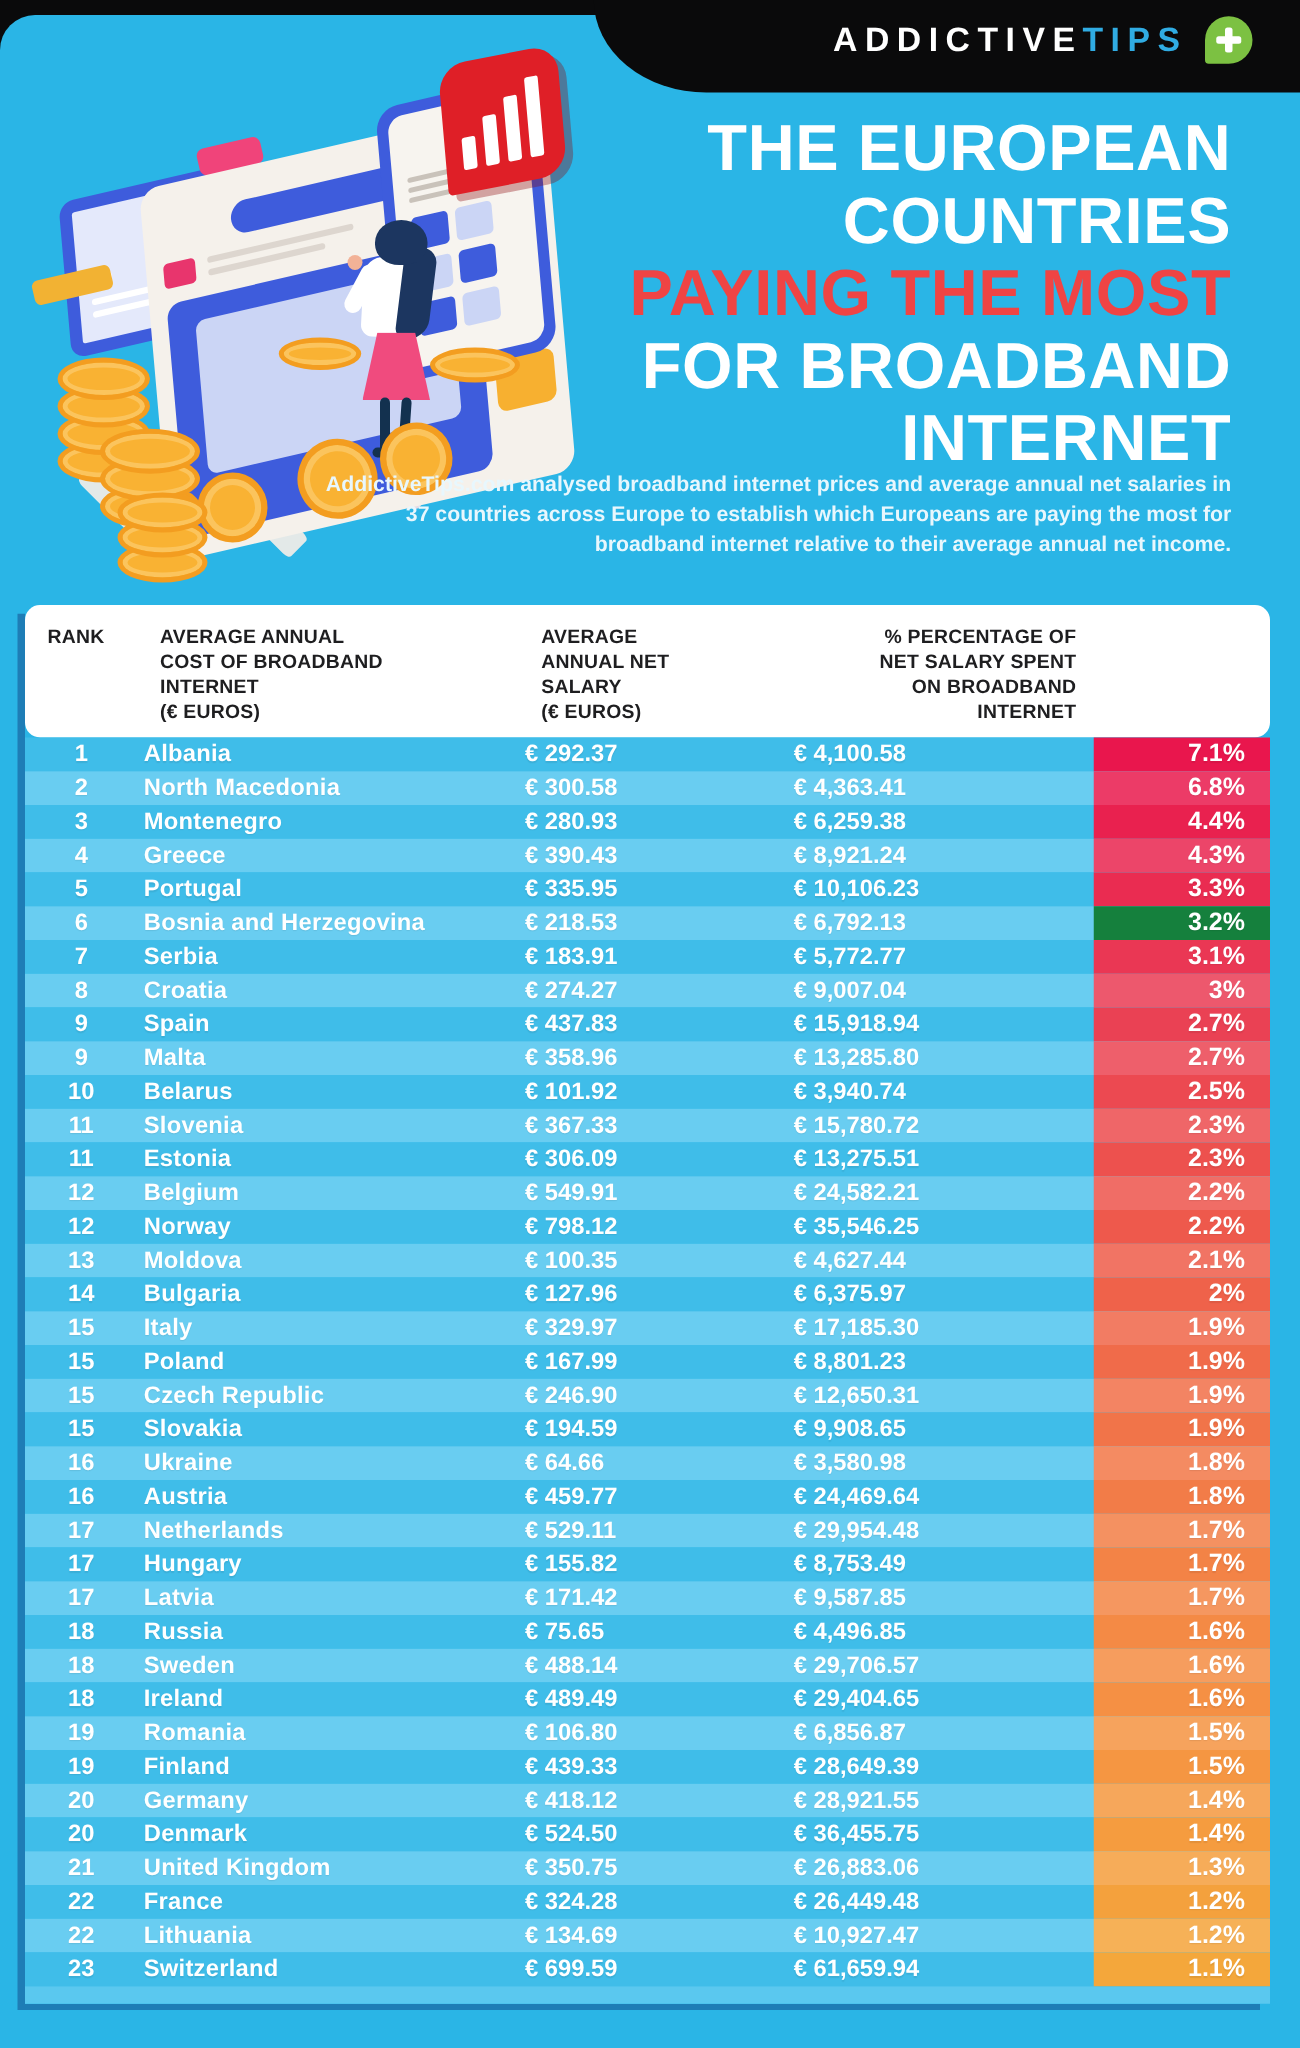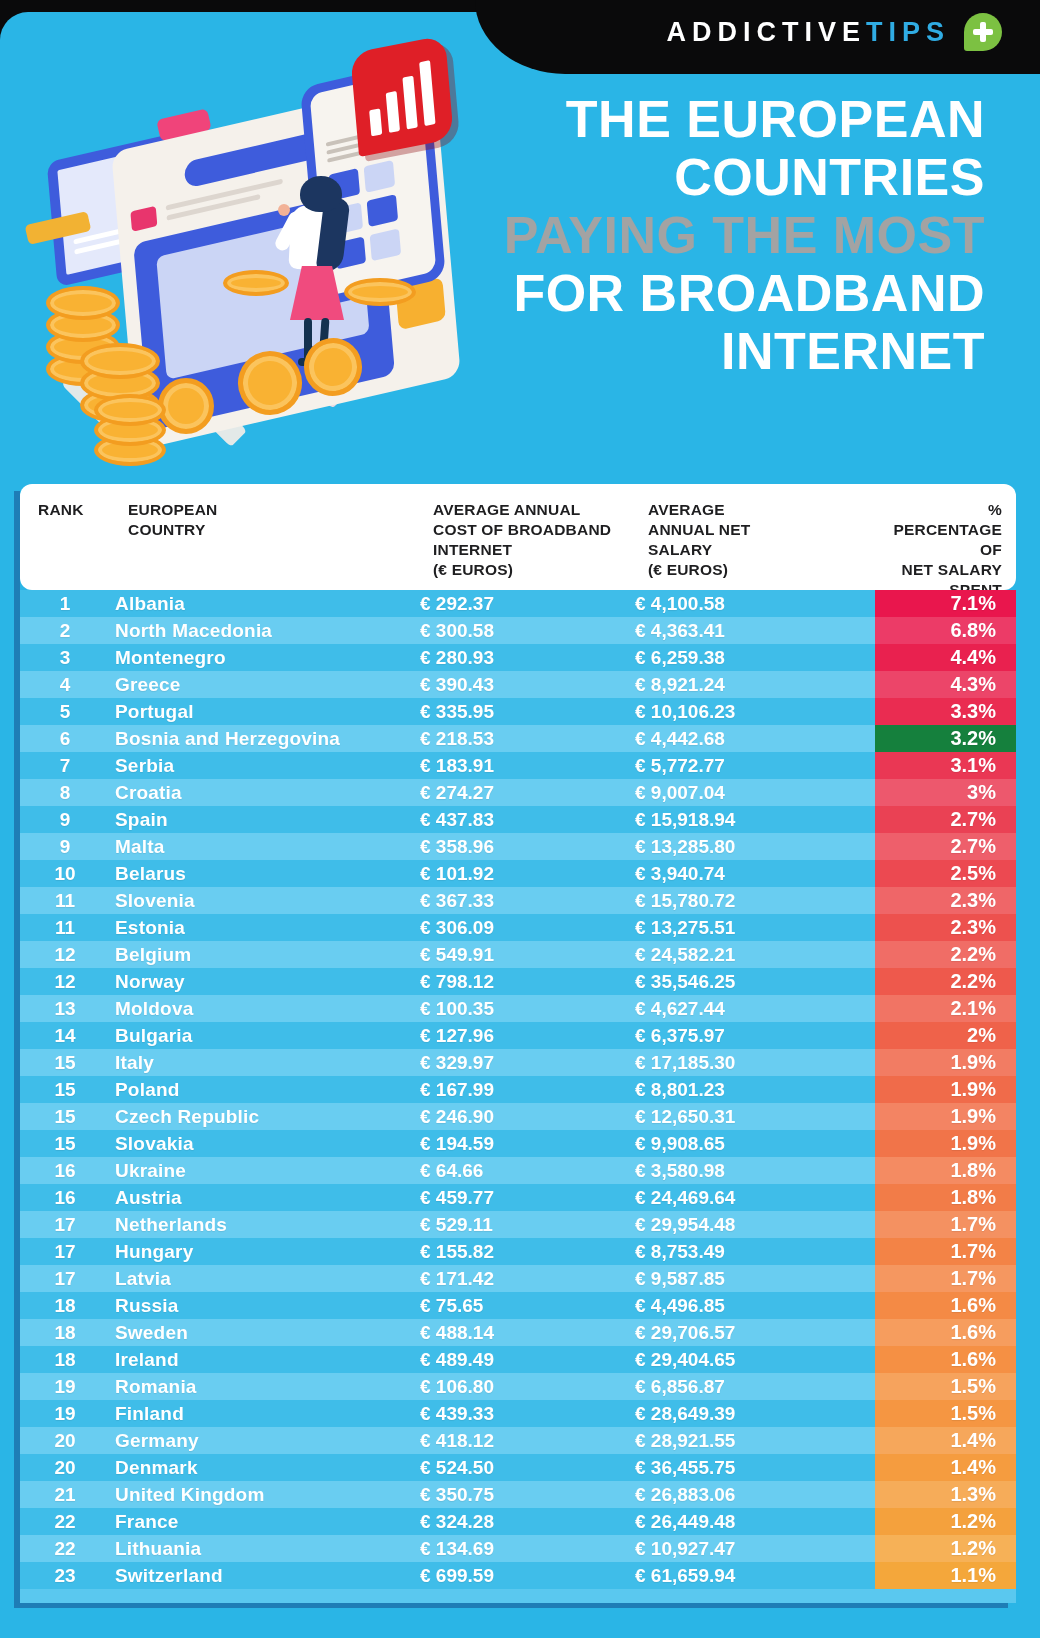--- a/index.html
+++ b/index.html
@@ -213,31 +213,32 @@
       <div class="plus-bubble" style="background: rgb(124, 193, 66);">
           <i class="ph"></i>
           <i class="pv"></i>
         </div>
     </div>
   </div>
 
   <div class="title-block">
     <div class="t-white">THE EUROPEAN</div>
     <div class="t-white">COUNTRIES</div>
-    <div class="t-pink" style="color: #a3a3a3;">PAYING THE MOST</div>
+    <div class="t-pink" style="color: #ef4444;">PAYING THE MOST</div>
     <div class="t-white">FOR BROADBAND</div>
     <div class="t-white">INTERNET</div>
   </div>
 
+  <div class="intro-text">AddictiveTips.com analysed broadband internet prices and average annual net salaries in
+37 countries across Europe to establish which Europeans are paying the most for
+broadband internet relative to their average annual net income.</div>
 
   <div class="data-table">
     <div class="thead grid5">
       <div class="hc hc-rank">RANK</div>
-      <div class="hc hc-country">EUROPEAN
-COUNTRY</div>
       <div class="hc hc-cost">AVERAGE ANNUAL
 COST OF BROADBAND
 INTERNET
 (€ EUROS)</div>
       <div class="hc hc-salary">AVERAGE
 ANNUAL NET
 SALARY
 (€ EUROS)</div>
       <div class="hc hc-pct">% PERCENTAGE OF
 NET SALARY SPENT
@@ -277,21 +278,21 @@
           <span class="cell-rank">5</span>
           <span class="cell-country">Portugal</span>
           <span class="cell-cost">€ 335.95</span>
           <span class="cell-salary">€ 10,106.23</span>
           <div class="pct-cell" style="background: rgb(234, 44, 81);">3.3%</div>
         </div>
         <div class="row grid5" style="background: rgb(105, 205, 241);">
           <span class="cell-rank">6</span>
           <span class="cell-country">Bosnia and Herzegovina</span>
           <span class="cell-cost">€ 218.53</span>
-          <span class="cell-salary">€ 4,442.68</span>
+          <span class="cell-salary">€ 6,792.13</span>
           <div class="pct-cell" style="background: #15803d;">3.2%</div>
         </div>
         <div class="row grid5" style="background: rgb(63, 189, 233);">
           <span class="cell-rank">7</span>
           <span class="cell-country">Serbia</span>
           <span class="cell-cost">€ 183.91</span>
           <span class="cell-salary">€ 5,772.77</span>
           <div class="pct-cell" style="background: rgb(234, 55, 84);">3.1%</div>
         </div>
         <div class="row grid5" style="background: rgb(105, 205, 241);">

